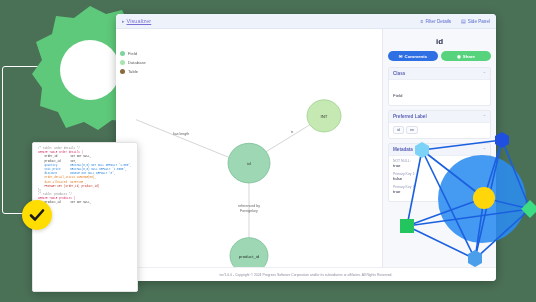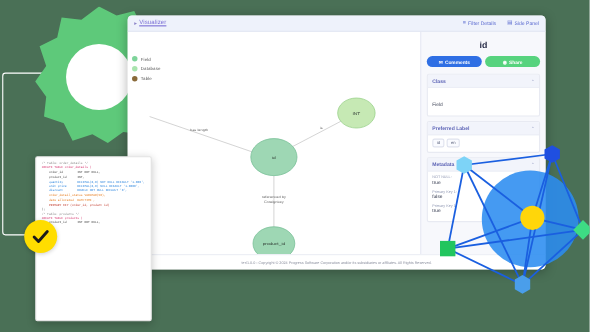--- a/index.html
+++ b/index.html
@@ -17,21 +17,21 @@
     position:absolute; left:2px; top:66px; width:160px; height:148px;
     border:1.5px solid #ffffff; border-radius:3px; background:transparent;
   }
 
   
   .gear-wrap{ position:absolute; left:26px; top:6px; width:128px; height:128px; }
   .gear-wrap svg{ display:block; }
 
   
   .app-window{
-    position:absolute; left:116px; top:14px; width:380px; height:231px;
+    position:absolute; left:116px; top:14px; width:380px; height:267px;
     background:#ffffff; border-radius:4px;
     box-shadow:0 2px 10px rgba(0,0,0,.28);
     overflow:hidden;
   }
   .app-topbar{
     height:15px; background:#eef2fb; border-bottom:1px solid #e1e6f2;
     display:flex; align-items:center; padding:0 6px; position:relative;
   }
   .crumb{
     font-size:5.5px; color:#7b6fd6; text-decoration:underline; letter-spacing:.1px;

